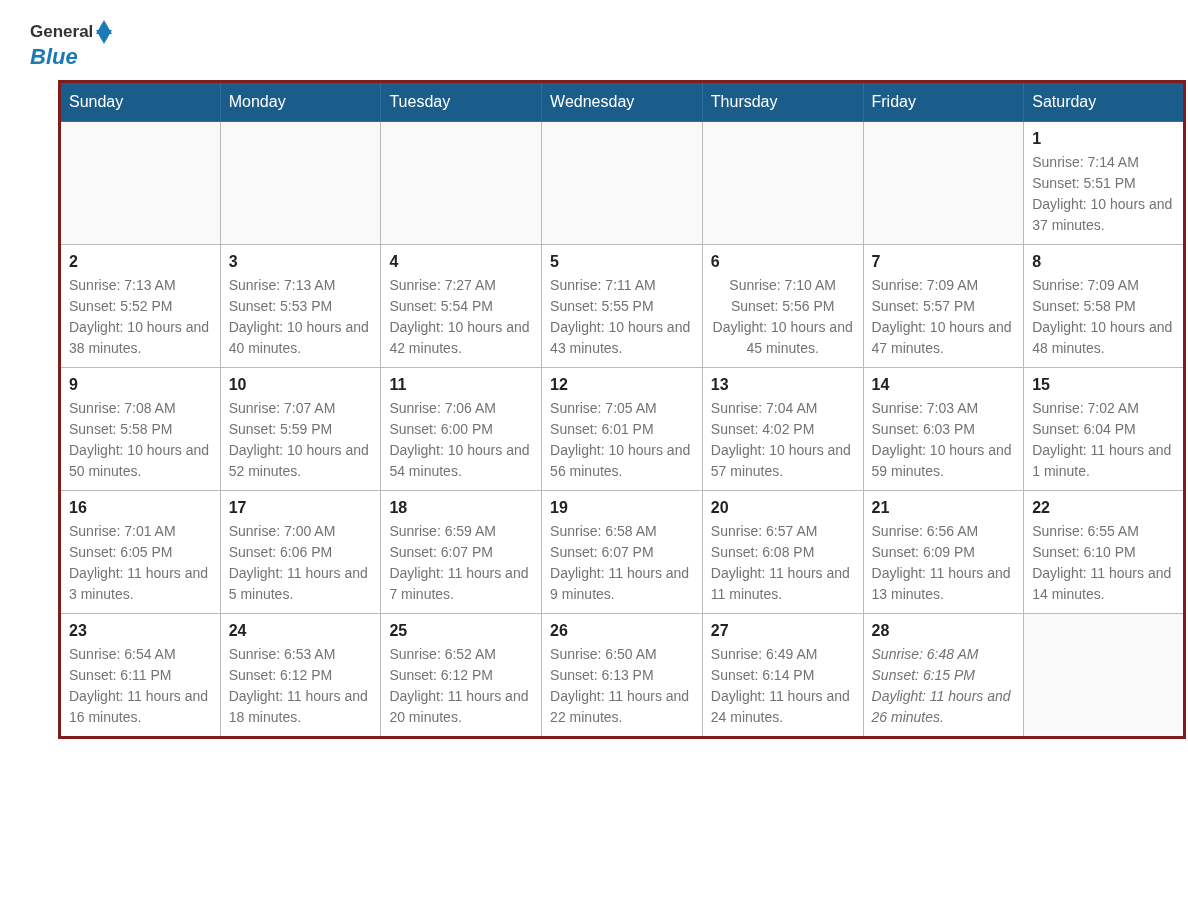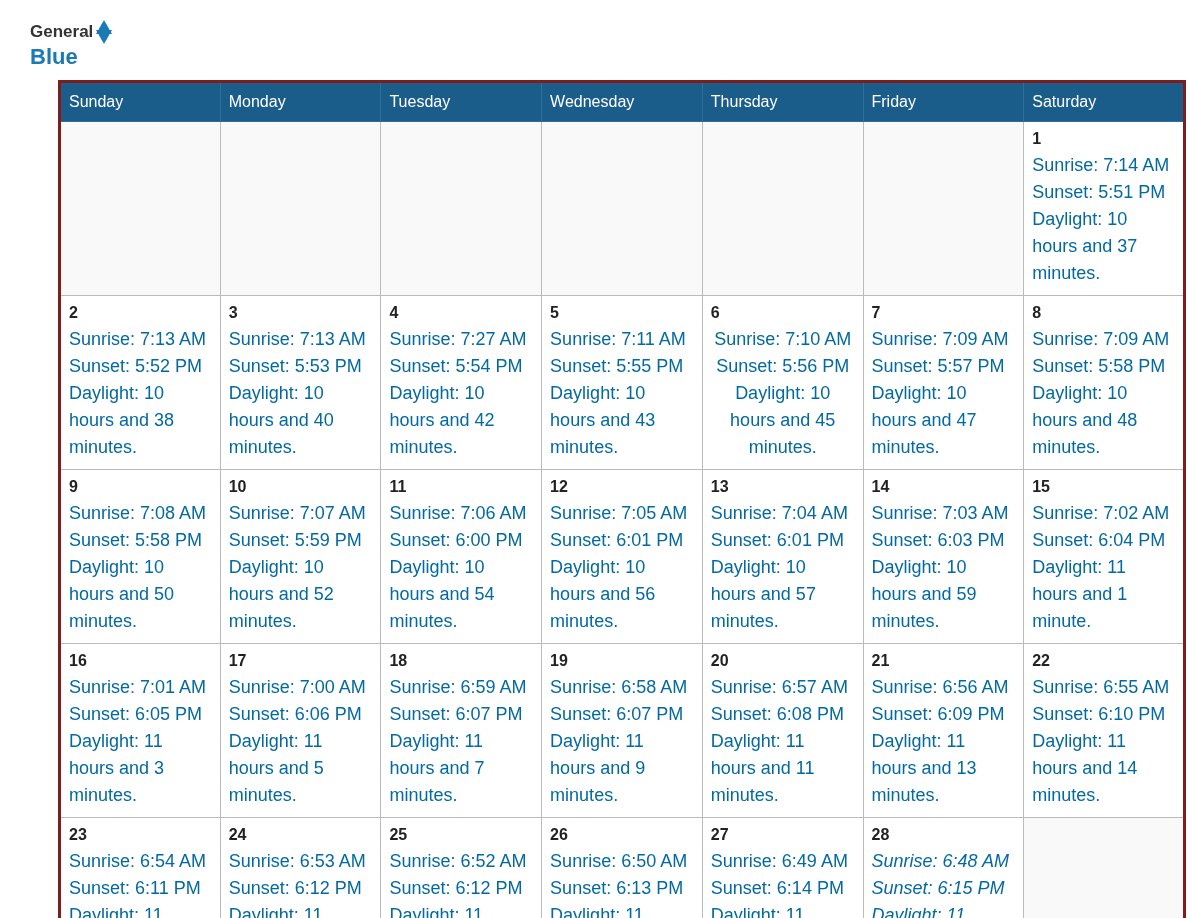--- a/index.html
+++ b/index.html
@@ -23,20 +23,21 @@
     }
     .logo-text-general {
       font-size: 17px;
       font-weight: bold;
       color: #333;
     }
     .logo-text-blue {
       font-size: 22px;
       font-weight: bold;
       color: #1a7ab5;
+      font-style: italic;
     }
     .title-block {
       text-align: right;
     }
     .title-block h1 {
       font-size: 48px;
       font-weight: bold;
       color: #222;
       line-height: 1.1;
     }
@@ -71,22 +72,22 @@
       color: #333;
     }
     .day-number {
       font-size: 16px;
       font-weight: bold;
       color: #222;
       display: block;
       margin-bottom: 4px;
     }
     .day-info {
-      font-size: 18px;
-      color: #0369a1;
+      font-size: 14px;
+      color: #737373;
       line-height: 1.5;
     }
     .empty-cell {
       background: #f9f9f9;
     }
     tr.week-row td {
       border-top: 2px solid #1a5c8a;
     }
   </style>
 </head>
@@ -201,21 +202,21 @@
         </td>
         <td>
           <span class="day-number">12</span>
           <div class="day-info" style="white-space: pre-line;">Sunrise: 7:05 AM
 Sunset: 6:01 PM
 Daylight: 10 hours and 56 minutes.</div>
         </td>
         <td>
           <span class="day-number">13</span>
           <div class="day-info" style="white-space: pre-line;">Sunrise: 7:04 AM
-Sunset: 6:01 PM
+Sunset: 4:02 PM
 Daylight: 10 hours and 57 minutes.</div>
         </td>
         <td>
           <span class="day-number">14</span>
           <div class="day-info" style="white-space: pre-line;">Sunrise: 7:03 AM
 Sunset: 6:03 PM
 Daylight: 10 hours and 59 minutes.</div>
         </td>
         <td>
           <span class="day-number">15</span>

